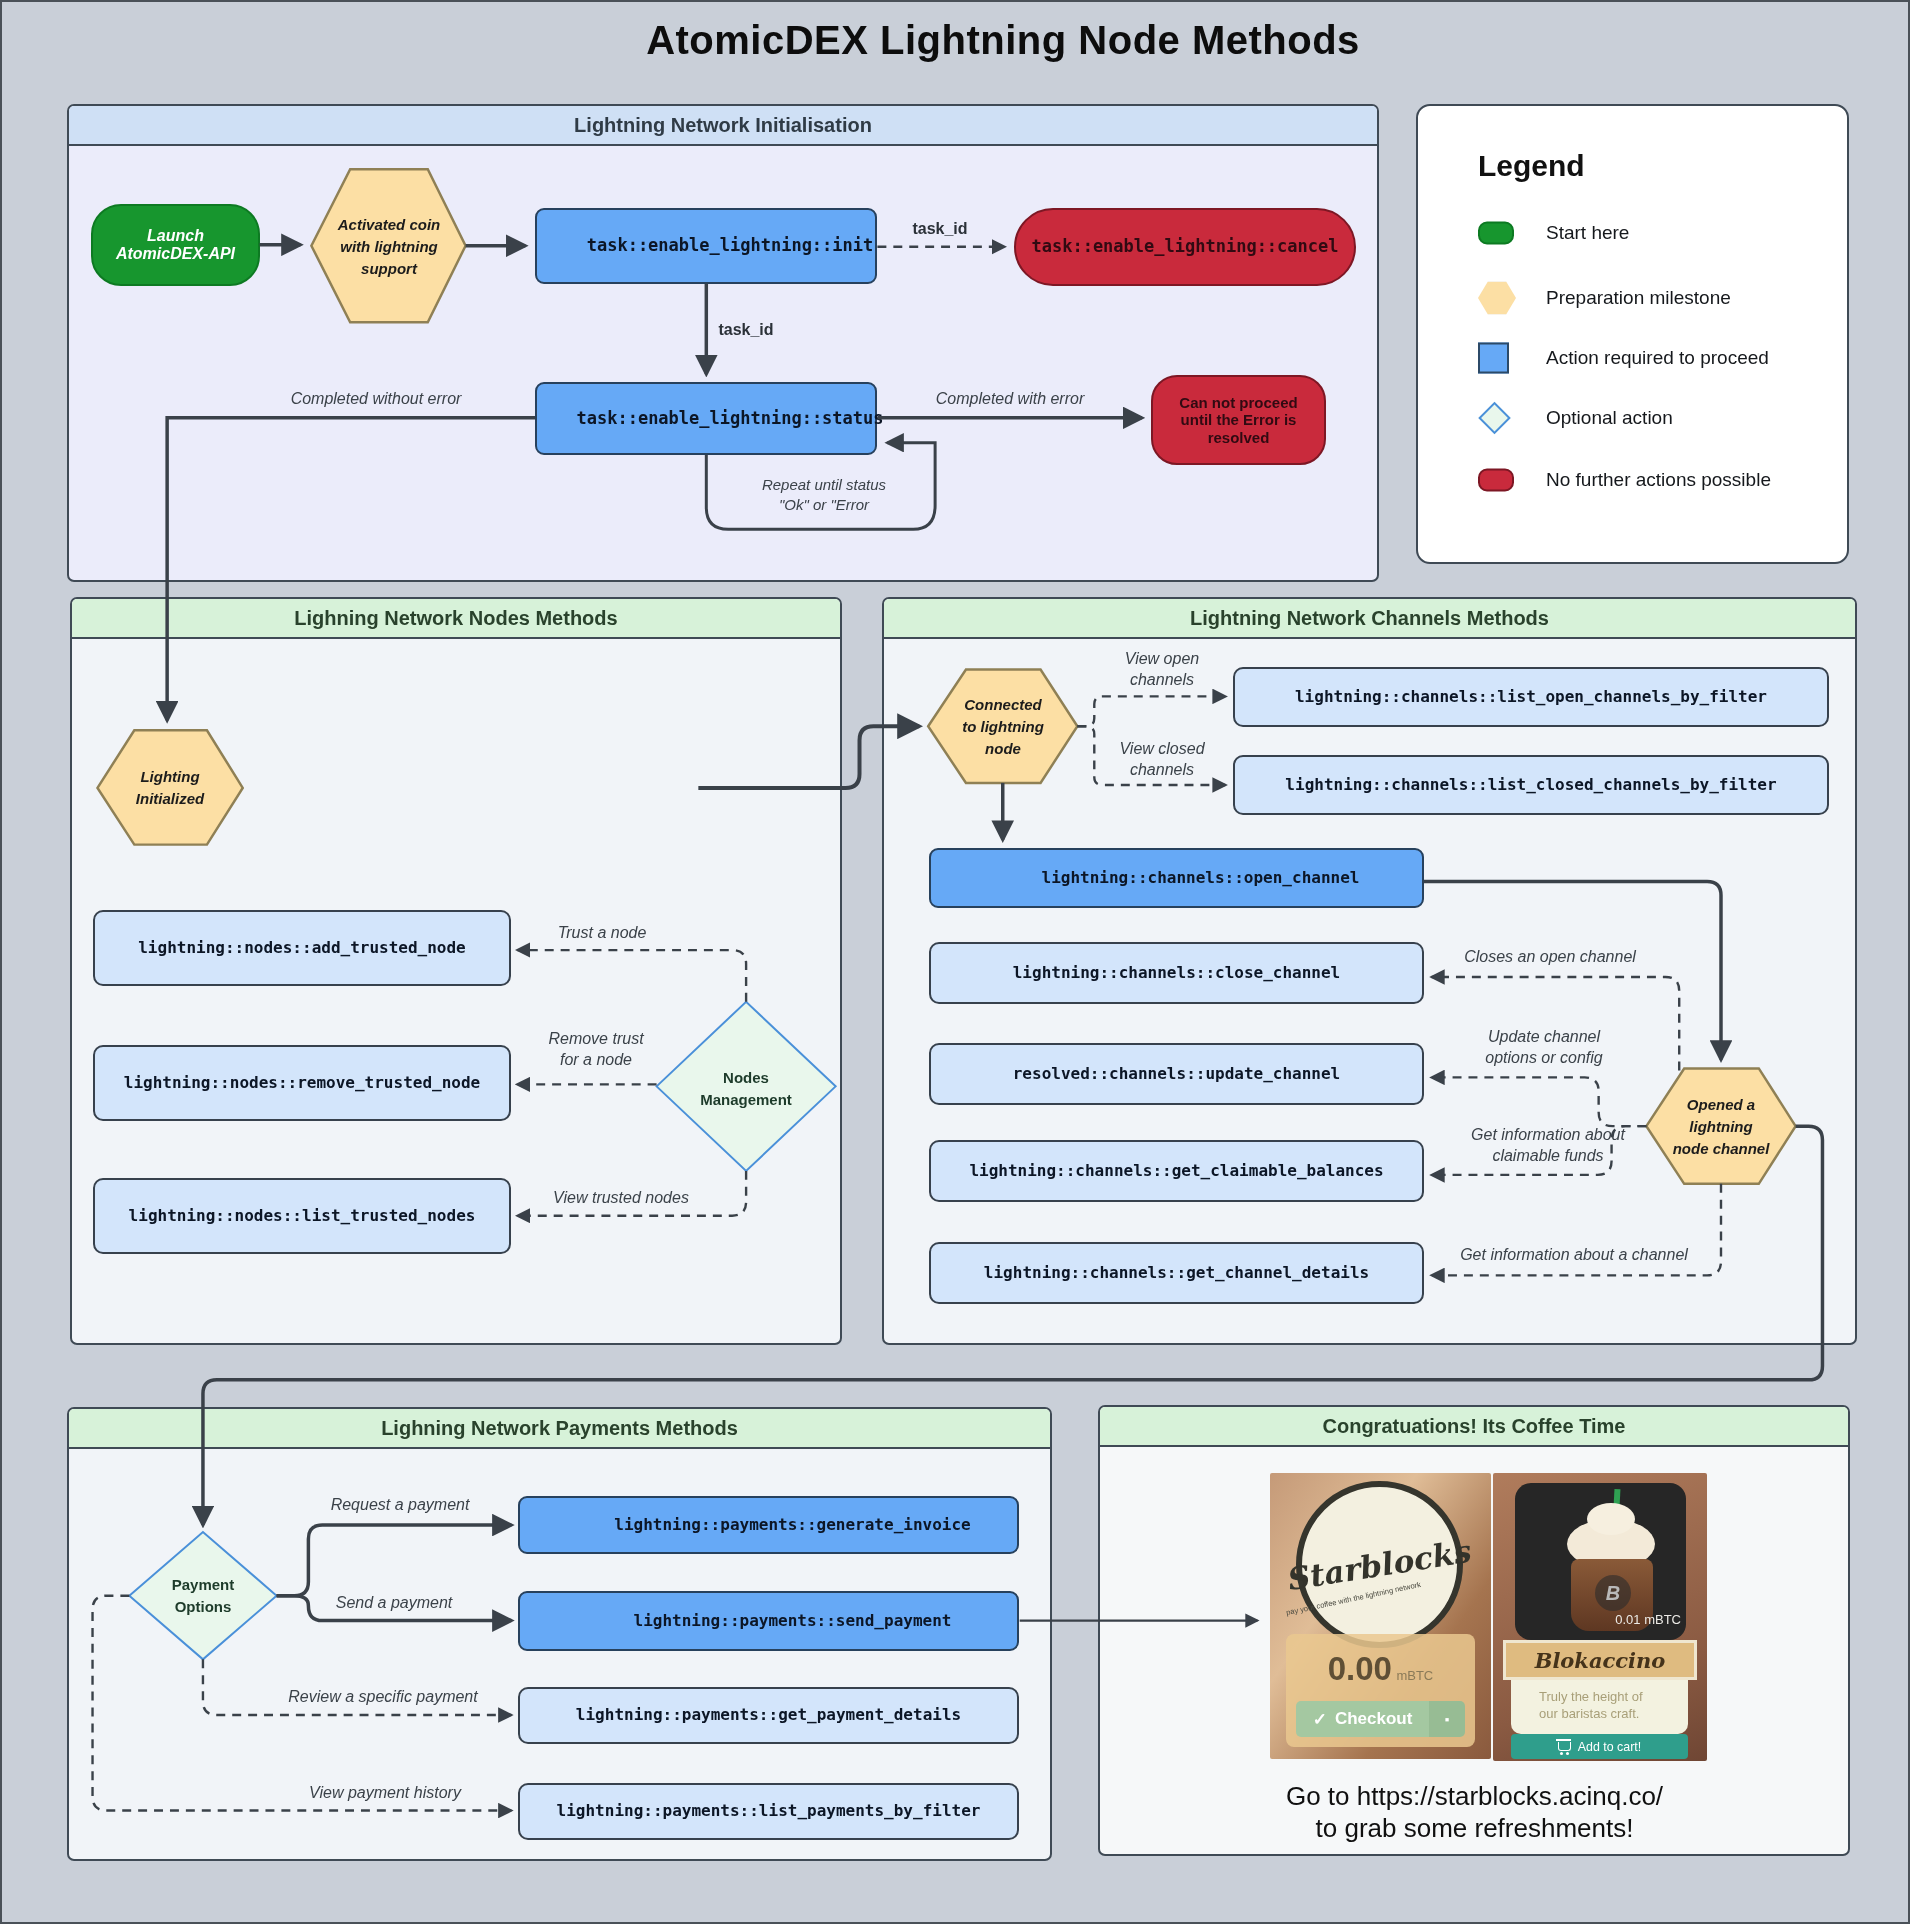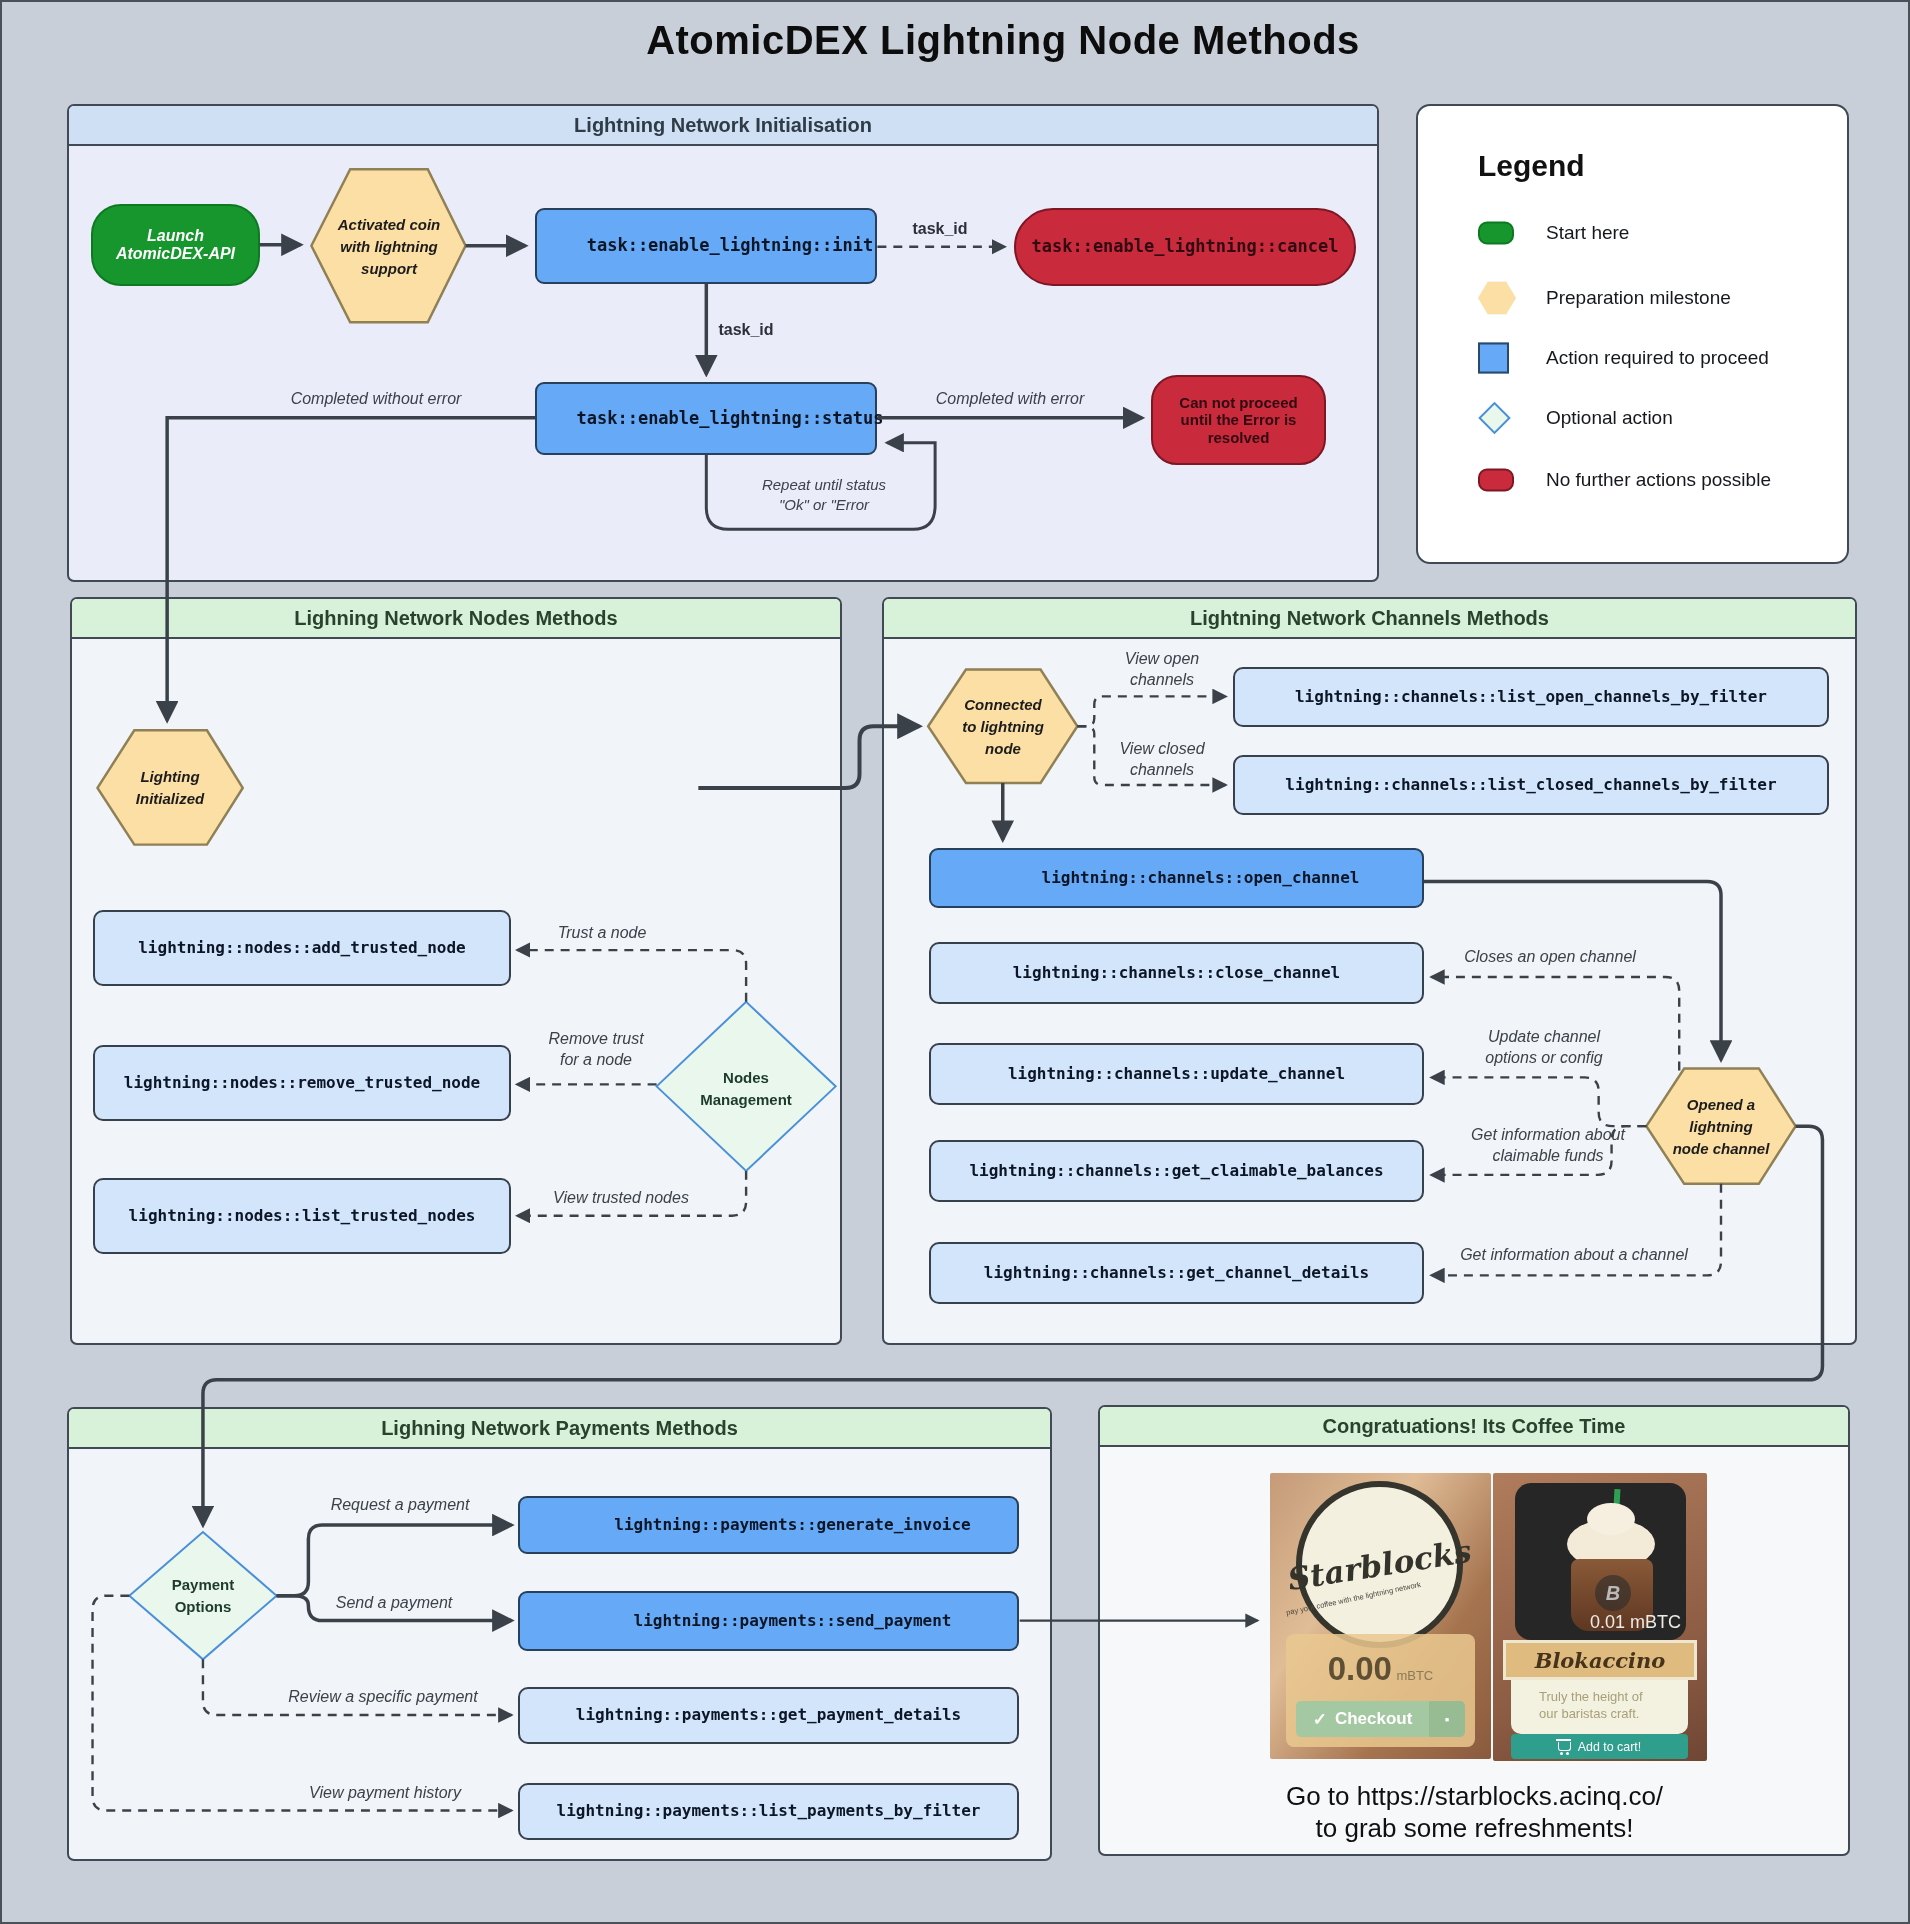--- a/index.html
+++ b/index.html
@@ -70,21 +70,21 @@
          background:linear-gradient(160deg,#b07c5c,#8a5a42 70%,#6f4634);}
   #ph2{position:absolute;left:22px;top:10px;width:171px;height:157px;background:#262626;border-radius:16px;}
   .straw{position:absolute;left:98px;top:6px;width:6px;height:56px;background:#2fa052;transform:rotate(3deg);}
   .whip1{position:absolute;left:52px;top:36px;width:88px;height:50px;background:#f3ead8;border-radius:50%;}
   .whip2{position:absolute;left:72px;top:20px;width:48px;height:32px;background:#f6efdf;border-radius:50%;}
   .cup{position:absolute;left:56px;top:76px;width:82px;height:72px;border-radius:8px 8px 18px 18px;
        background:linear-gradient(#8a5a38,#5e3722);}
   .btc-mark{position:absolute;left:24px;top:16px;width:36px;height:36px;border-radius:50%;background:#2b2b2b99;
        color:#b9b9b9;display:flex;align-items:center;justify-content:center;font-weight:bold;font-size:20px;
        font-style:italic;}
-  #p2-price{position:absolute;left:72px;top:129px;width:94px;text-align:right;color:#eceae6;font-size:18px;}
+  #p2-price{position:absolute;left:72px;top:129px;width:94px;text-align:right;color:#eceae6;font-size:13px;}
   #p2-banner{position:absolute;left:10px;top:167px;width:194px;height:40px;background:#dfbb80;
        border:3px solid #efe6cf;box-sizing:border-box;display:flex;align-items:center;justify-content:center;
        font-family:"DejaVu Serif","Liberation Serif",serif;font-style:italic;font-weight:bold;
        font-size:21px;color:#45331a;}
   #p2-desc{position:absolute;left:18px;top:207px;width:177px;height:54px;background:#f3f2e0;
        border-radius:0 0 10px 10px;box-sizing:border-box;padding:9px 28px;font-size:13px;color:#a89f78;
        line-height:1.3;}
   #p2-btn{position:absolute;left:18px;top:261px;width:177px;height:25px;background:#2f9e8c;border-radius:4px;
        color:#fff;font-size:12.4px;display:flex;align-items:center;justify-content:center;gap:7px;}
   .cart{display:inline-block;width:11px;height:8px;border:1.5px solid #fff;border-top:0;
@@ -154,21 +154,21 @@
 resolved</div>
 
   <div class="node light sm" style="left:91px;top:908px;width:418px;height:76px;">lightning::nodes::add_trusted_node</div>
   <div class="node light sm" style="left:91px;top:1043px;width:418px;height:76px;">lightning::nodes::remove_trusted_node</div>
   <div class="node light sm" style="left:91px;top:1176px;width:418px;height:76px;">lightning::nodes::list_trusted_nodes</div>
 
   <div class="node light sm" style="left:1231px;top:665px;width:596px;height:60px;">lightning::channels::list_open_channels_by_filter</div>
   <div class="node light sm" style="left:1231px;top:753px;width:596px;height:60px;">lightning::channels::list_closed_channels_by_filter</div>
   <div class="node strong sm" style="left:927px;top:846px;width:495px;height:60px;">lightning::channels::open_channel</div>
   <div class="node light sm" style="left:927px;top:940px;width:495px;height:62px;">lightning::channels::close_channel</div>
-  <div class="node light sm" style="left:927px;top:1041px;width:495px;height:62px;">lightning::channels::update_channel</div>
+  <div class="node light sm" style="left:927px;top:1041px;width:495px;height:62px;">resolved::channels::update_channel</div>
   <div class="node light sm" style="left:927px;top:1138px;width:495px;height:62px;">lightning::channels::get_claimable_balances</div>
   <div class="node light sm" style="left:927px;top:1240px;width:495px;height:62px;">lightning::channels::get_channel_details</div>
 
   <div class="node strong sm" style="left:516px;top:1494px;width:501px;height:58px;">lightning::payments::generate_invoice</div>
   <div class="node strong sm" style="left:516px;top:1589px;width:501px;height:60px;">lightning::payments::send_payment</div>
   <div class="node light sm" style="left:516px;top:1685px;width:501px;height:57px;">lightning::payments::get_payment_details</div>
   <div class="node light sm" style="left:516px;top:1781px;width:501px;height:57px;">lightning::payments::list_payments_by_filter</div>
 
   <div id="shot1" class="shot">
     <div id="sb-circle">

